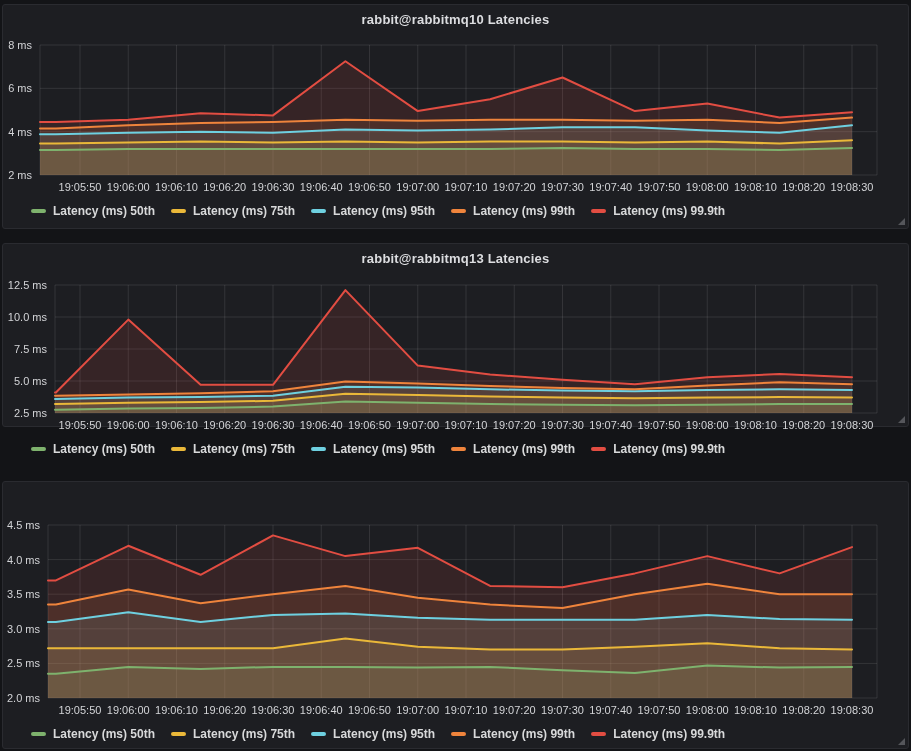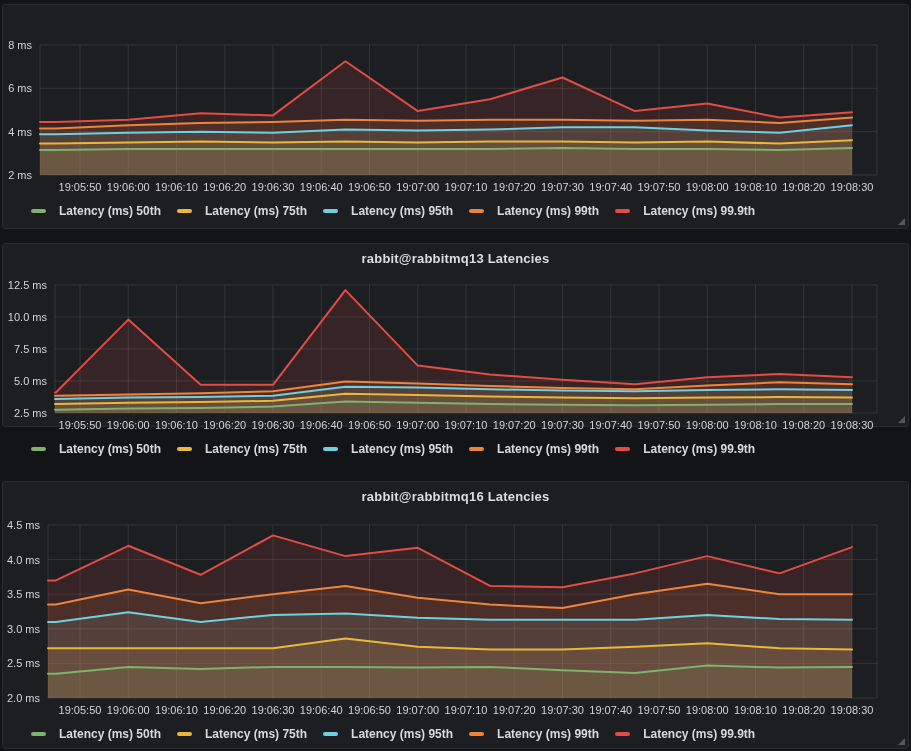--- a/index.html
+++ b/index.html
@@ -14,36 +14,37 @@
     margin:0; padding-top:7px; text-align:center;
     font-size:13px; font-weight:700; color:#dcdde0; letter-spacing:0.2px;
     cursor:pointer;
   }
   .chart-svg { position:absolute; left:0; top:0; }
   .legend {
     position:absolute; left:28px; right:8px;
     display:flex; flex-wrap:wrap; column-gap:16px; row-gap:2px;
     align-items:center; font-size:12px; font-weight:700; color:#d8d9da;
   }
-  .legend-item { display:flex; align-items:center; gap:13px; cursor:pointer; white-space:nowrap; }
+  .legend-item { display:flex; align-items:center; gap:7px; cursor:pointer; white-space:nowrap; }
   .legend-dash { display:inline-block; width:15px; height:4px; border-radius:2px; }
   .resize-handle {
     position:absolute; right:3px; bottom:3px; width:0; height:0;
     border-style:solid; border-width:0 0 7px 7px;
     border-color:transparent transparent #55565b transparent;
     cursor:se-resize;
   }
   .tick-label { fill:#d3d4d7; font-family:"Liberation Sans", sans-serif; font-size:11px; }
 </style>
 </head>
 <body>
 
 <div class="page">
 
   <section class="panel" style="top: 4px; height: 225px;">
+    <h2 class="panel-title">rabbit@rabbitmq10 Latencies</h2>
     <svg class="chart-svg" width="905" height="223" viewBox="0 0 905 223">
         <g>
           <line x1="37" x2="874" y1="170" y2="170" stroke="rgba(255,255,255,0.10)" stroke-width="1"></line>
           <line x1="37" x2="874" y1="126.66666666666667" y2="126.66666666666667" stroke="rgba(255,255,255,0.10)" stroke-width="1"></line>
           <line x1="37" x2="874" y1="83.33333333333334" y2="83.33333333333334" stroke="rgba(255,255,255,0.10)" stroke-width="1"></line>
           <line x1="37" x2="874" y1="40" y2="40" stroke="rgba(255,255,255,0.10)" stroke-width="1"></line>
           <line x1="77" x2="77" y1="40" y2="170" stroke="rgba(255,255,255,0.10)" stroke-width="1"></line>
           <line x1="125.25" x2="125.25" y1="40" y2="170" stroke="rgba(255,255,255,0.10)" stroke-width="1"></line>
           <line x1="173.5" x2="173.5" y1="40" y2="170" stroke="rgba(255,255,255,0.10)" stroke-width="1"></line>
           <line x1="221.75" x2="221.75" y1="40" y2="170" stroke="rgba(255,255,255,0.10)" stroke-width="1"></line>
@@ -205,21 +206,20 @@
         </div>
         <div class="legend-item">
           <span class="legend-dash" style="background: rgb(226, 77, 66);"></span>
           <span>Latency (ms) 99.9th</span>
         </div>
       </div>
     <div class="resize-handle"></div>
   </section>
 
   <section class="panel" style="top: 481px; height: 268px;">
-    <h2 class="panel-title">rabbit@rabbitmq16 Latencies</h2>
     <svg class="chart-svg" width="905" height="266" viewBox="0 0 905 266">
         <g>
           <line x1="45" x2="874" y1="216" y2="216" stroke="rgba(255,255,255,0.10)" stroke-width="1"></line>
           <line x1="45" x2="874" y1="181.4" y2="181.4" stroke="rgba(255,255,255,0.10)" stroke-width="1"></line>
           <line x1="45" x2="874" y1="146.8" y2="146.8" stroke="rgba(255,255,255,0.10)" stroke-width="1"></line>
           <line x1="45" x2="874" y1="112.2" y2="112.2" stroke="rgba(255,255,255,0.10)" stroke-width="1"></line>
           <line x1="45" x2="874" y1="77.6" y2="77.6" stroke="rgba(255,255,255,0.10)" stroke-width="1"></line>
           <line x1="45" x2="874" y1="43" y2="43" stroke="rgba(255,255,255,0.10)" stroke-width="1"></line>
           <line x1="77" x2="77" y1="43" y2="216" stroke="rgba(255,255,255,0.10)" stroke-width="1"></line>
           <line x1="125.25" x2="125.25" y1="43" y2="216" stroke="rgba(255,255,255,0.10)" stroke-width="1"></line>

